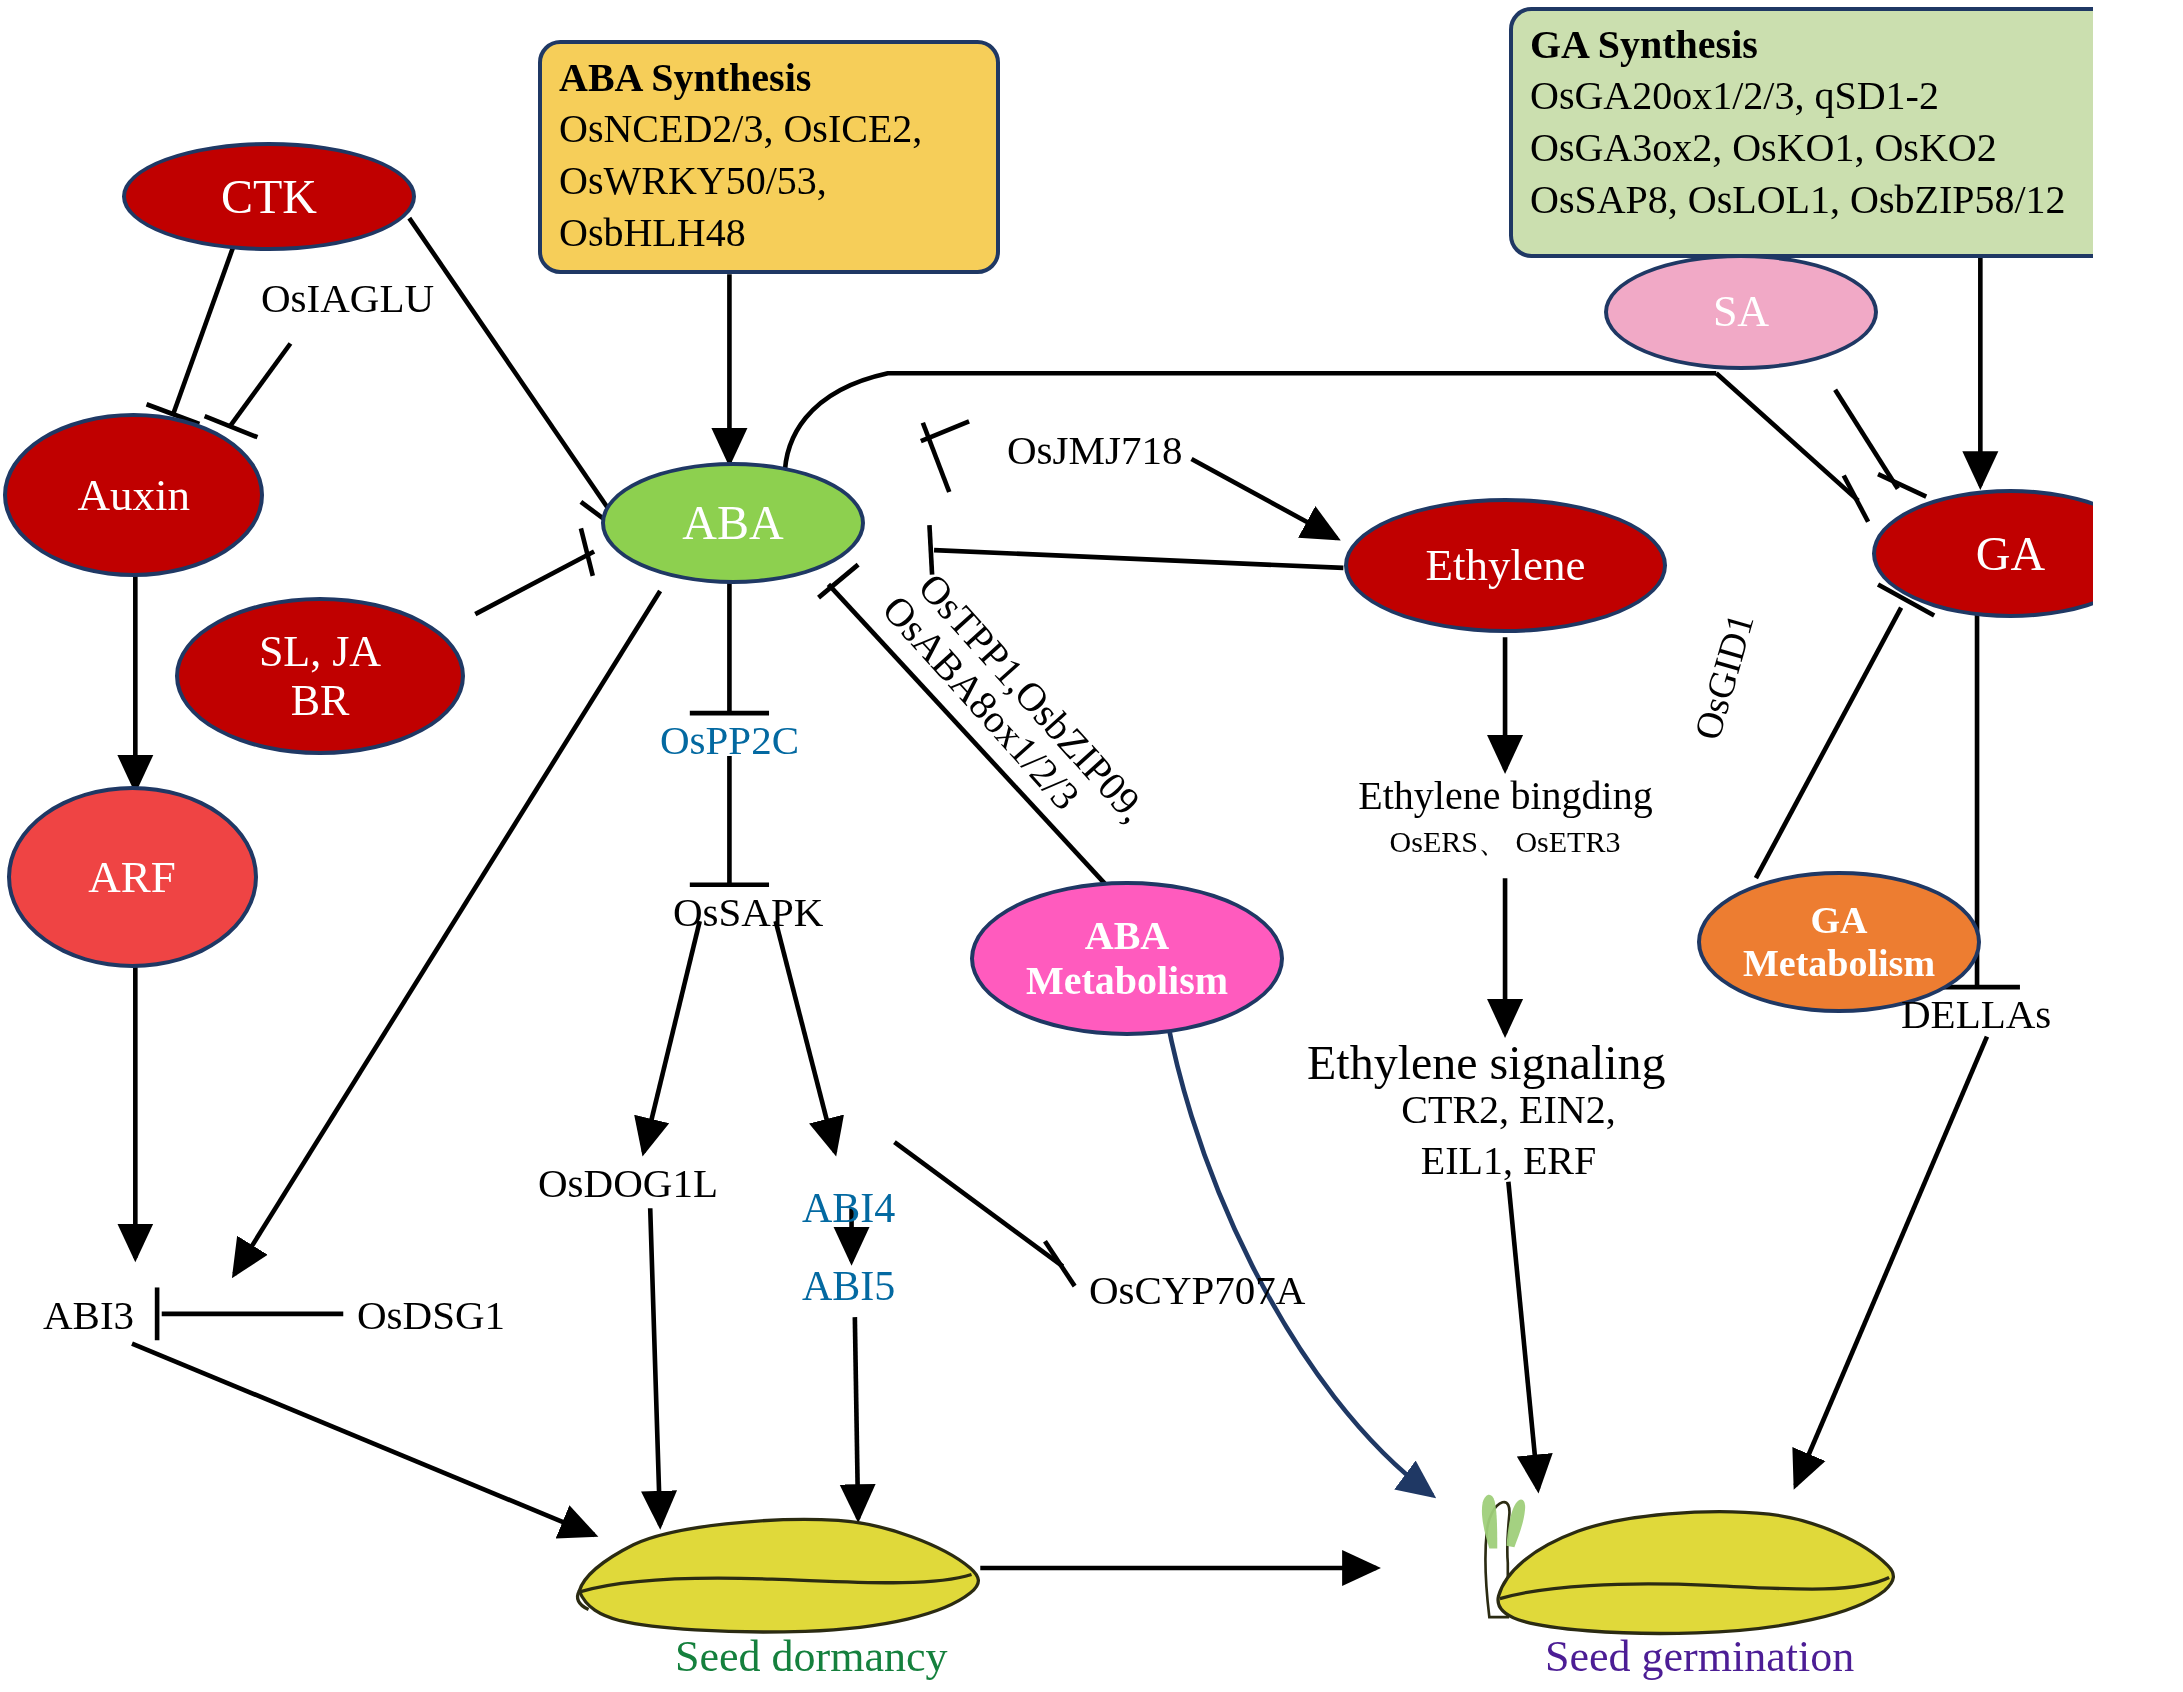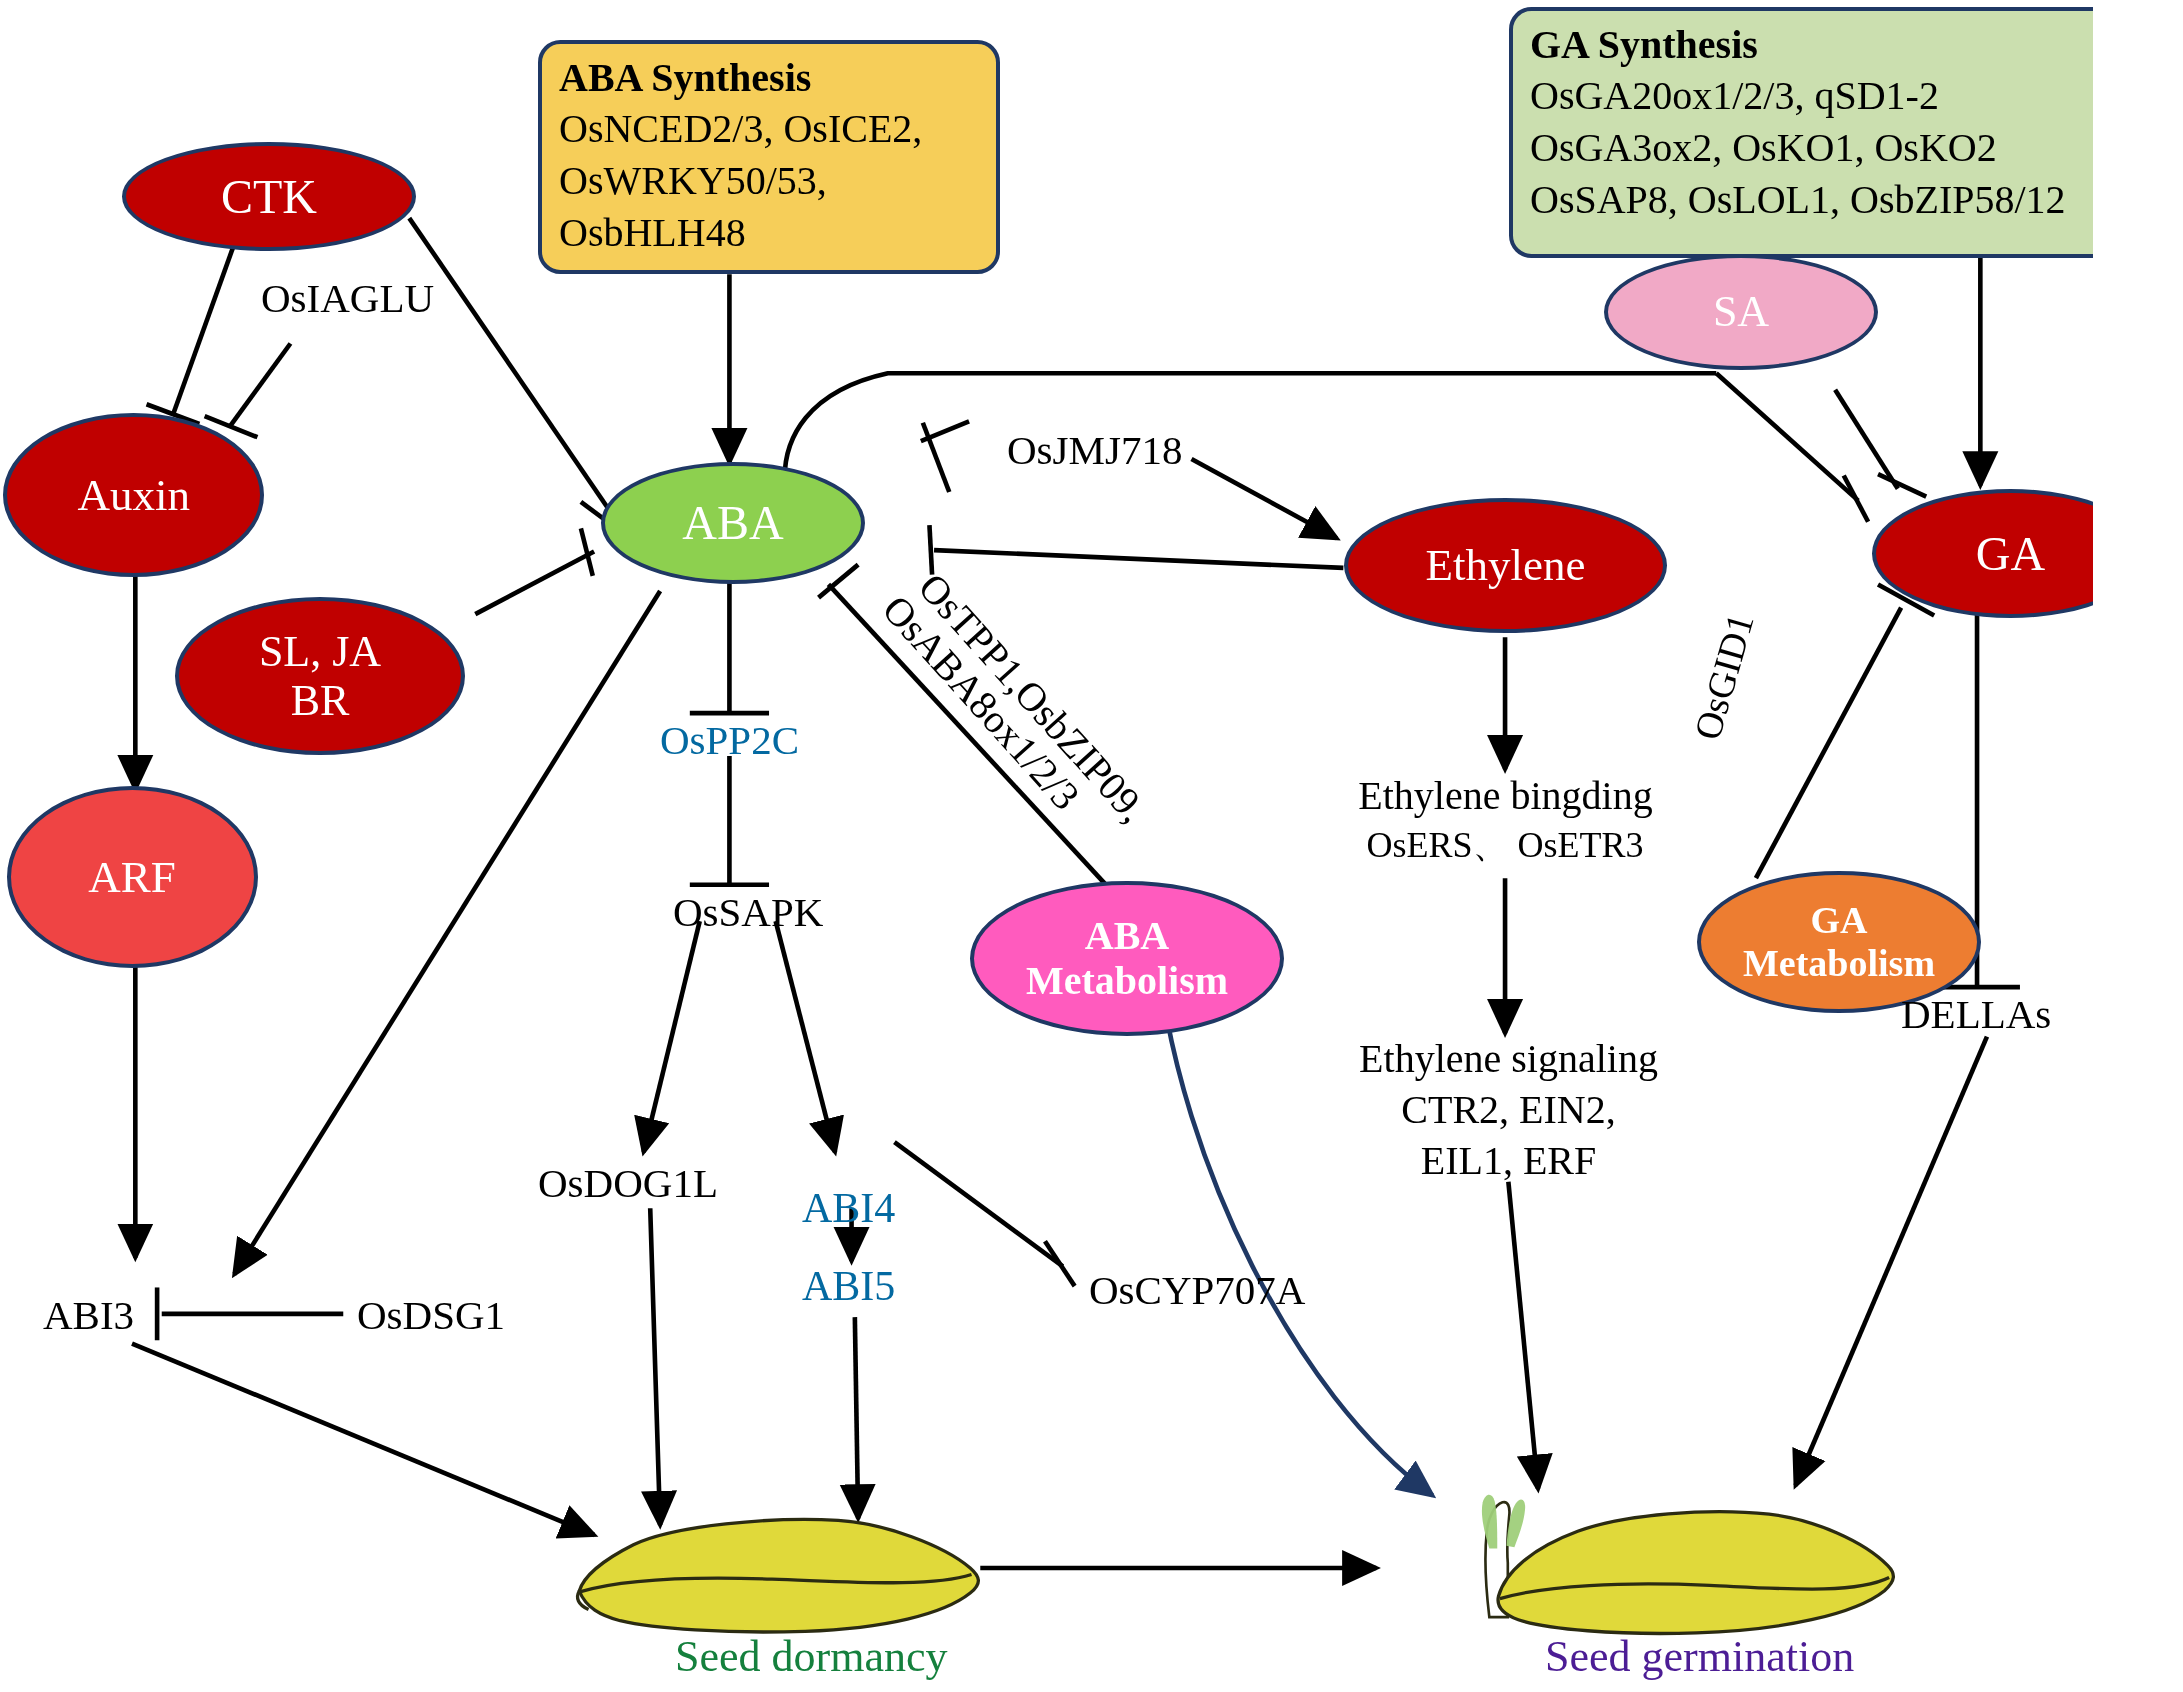--- a/index.html
+++ b/index.html
@@ -267,23 +267,23 @@
 
   <div class="txt" style="left:357px; top:1291px; font-size:41px;">OsDSG1</div>
 
   <div class="txt" style="left:1089px; top:1266px; font-size:41px;">OsCYP707A</div>
 
   <div class="txt rot" style="left:1728px; top:700px; font-size:38px; transform: rotate(-74deg); transform-origin: left bottom;">OsGID1</div>
 
   <div class="txt" style="left:1901px; top:990px; font-size:41px;">DELLAs</div>
 
   <div class="txt center" style="left:1334px; top:772px; width:343px; font-size:40px;">Ethylene bingding</div>
-  <div class="txt center" style="left:1320px; top:824px; width:370px; font-size:36px;">OsERS、  OsETR3</div>
-
-  <div class="txt center" style="left:1337px; top:1035px; width:343px; font-size:40px;">Ethylene signaling</div>
+  <div class="txt center" style="left:1320px; top:824px; width:370px; font-size:30px;">OsERS、  OsETR3</div>
+
+  <div class="txt center" style="left:1307px; top:1035px; width:343px; font-size:48px;">Ethylene signaling</div>
   <div class="txt center" style="left:1337px; top:1086px; width:343px; font-size:40px;">CTR2, EIN2,</div>
   <div class="txt center" style="left:1337px; top:1137px; width:343px; font-size:40px;">EIL1, ERF</div>
 
   <svg class="seed" style="left:574px; top:1515px; width:416px; height:119px;" viewBox="0 0 630 180">
     <path d="M8 115 C14 95, 40 70, 90 45 C150 16, 300 2, 400 8 C470 12, 560 46, 600 80
              C615 93, 618 104, 600 118 C560 150, 470 172, 350 176 C230 180, 120 172, 70 160
              C40 152, 18 140, 8 115 Z" fill="#E0D93A" stroke="#2b2b12" stroke-width="5"></path>
     <path d="M10 116 C70 98, 160 92, 300 97 C420 101, 540 110, 602 90" fill="none" stroke="#2b2b12" stroke-width="5"></path>
     <path d="M8 115 C2 125, 6 136, 22 143" fill="none" stroke="#2b2b12" stroke-width="5"></path>
   </svg>

